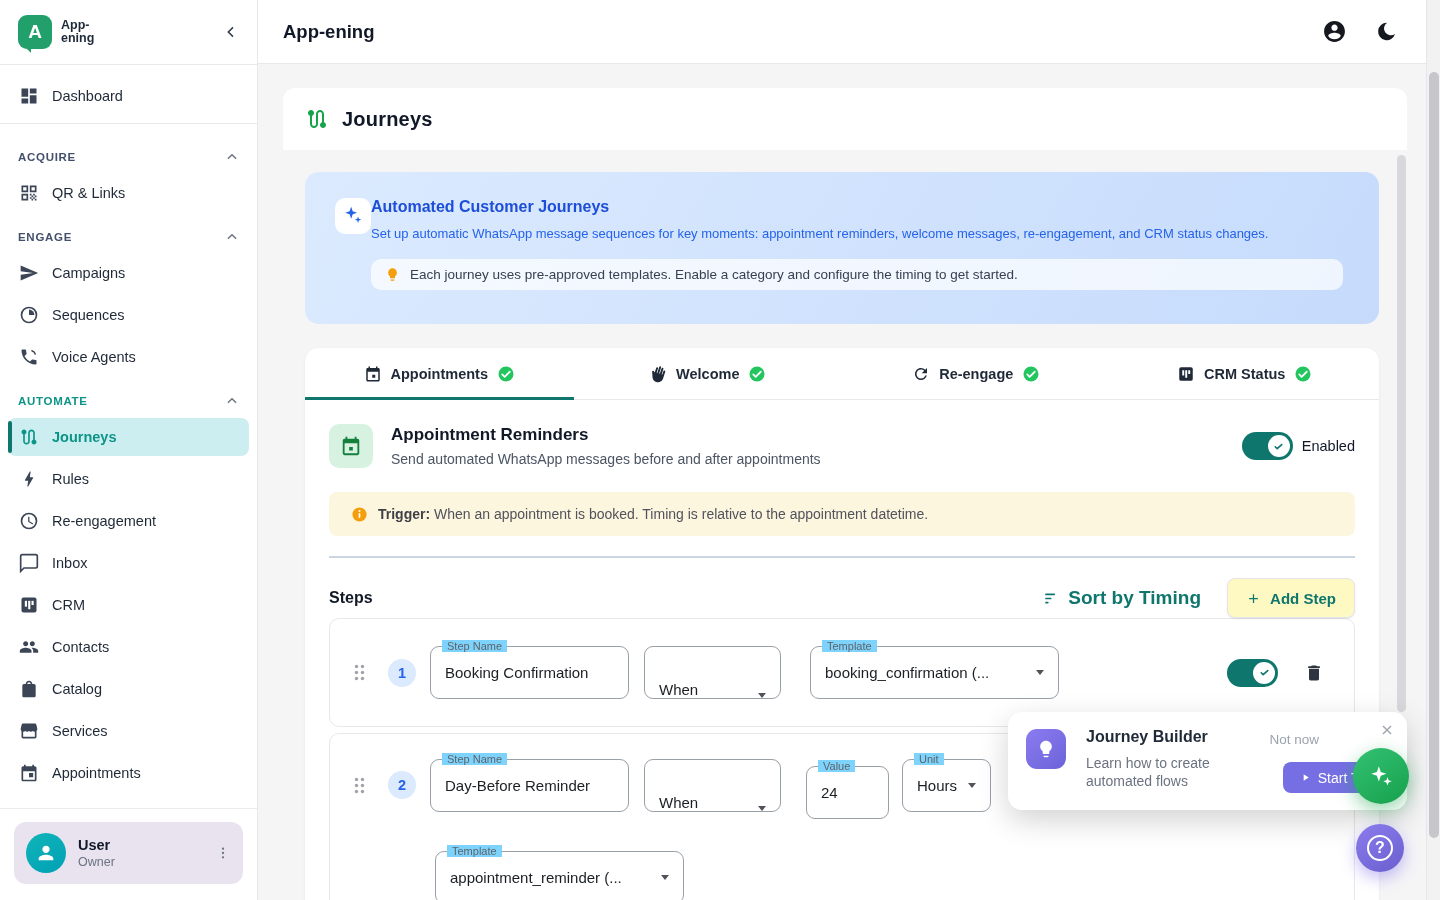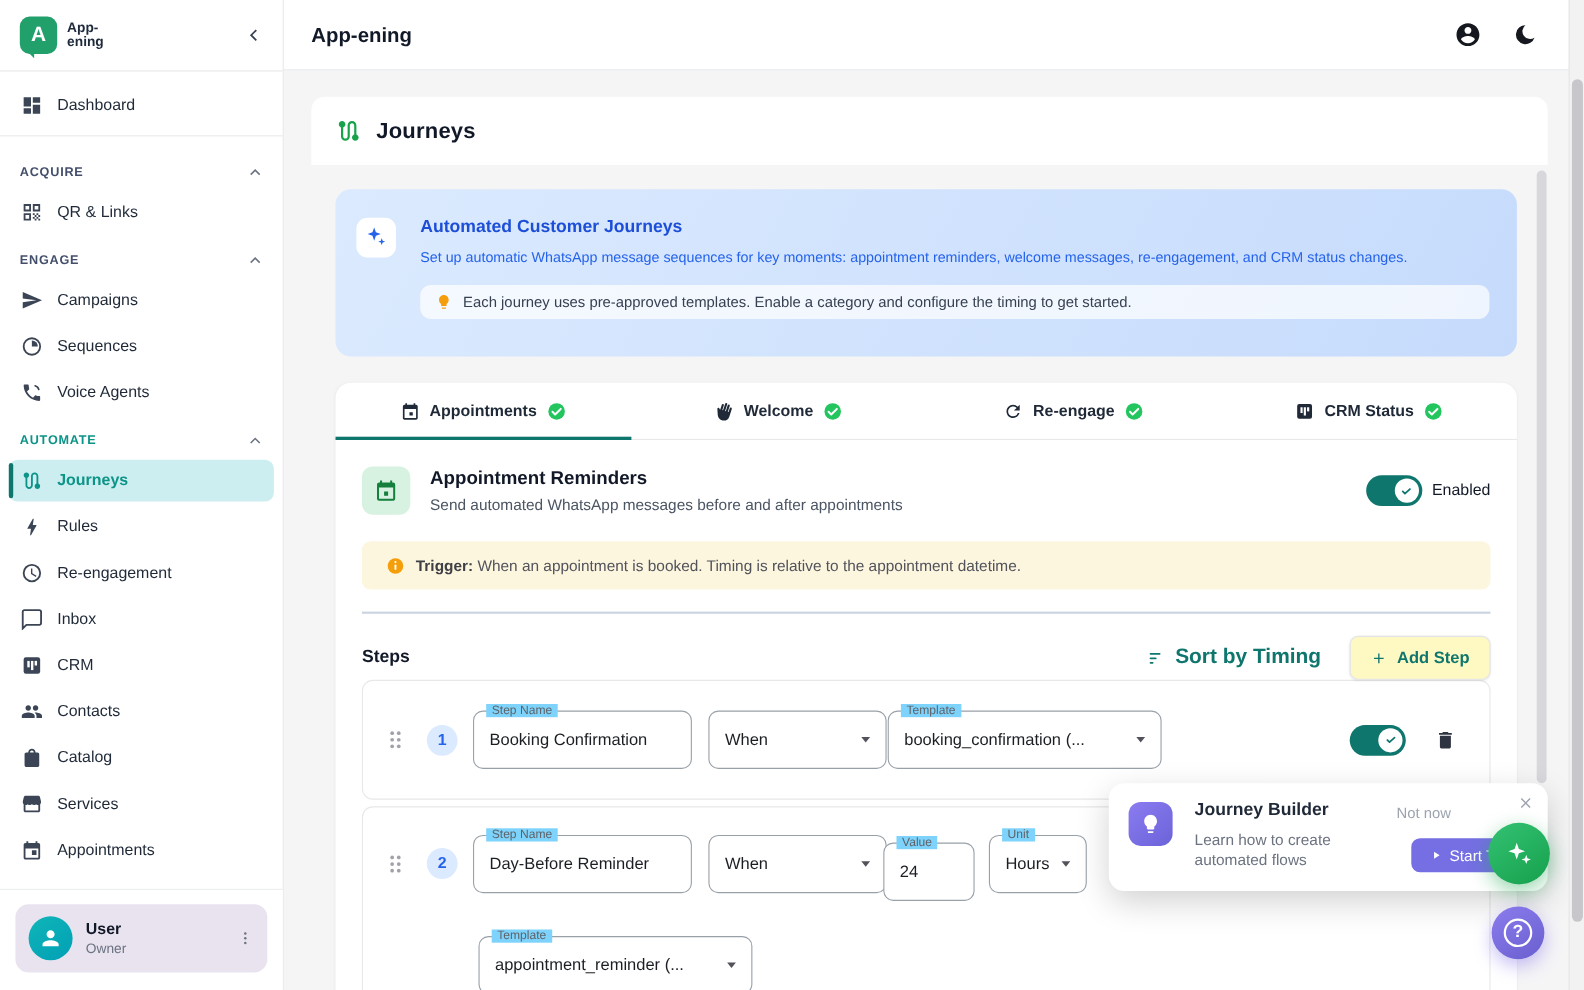--- a/index.html
+++ b/index.html
@@ -37,21 +37,21 @@
   .topbar-icons { margin-left:auto; display:flex; gap:28px; align-items:center; }
   .topbar-icons svg { cursor:pointer; }
 
   
   .panel { position:absolute; left:283px; top:88px; width:1124px; bottom:0; }
   .title-band { height:62px; background:#fff; border-radius:12px 12px 0 0; display:flex; align-items:center; gap:13px; padding:0 22px; }
   .title-band h1 { font-size:20px; font-weight:600; color:#111827; letter-spacing:.2px; }
   .scrollregion { position:absolute; top:62px; left:0; right:0; bottom:0; overflow:hidden; }
 
   
-  .banner { margin:22px 0 0 22px; width:1074px; height:152px; border-radius:14px; background:linear-gradient(120deg,#dbeafe,#c6dbfc); display:flex; gap:22px; padding:26px 19px; }
+  .banner { margin:22px 0 0 22px; width:1074px; height:152px; border-radius:14px; background:linear-gradient(120deg,#dbeafe,#c6dbfc); display:flex; padding:26px 30px; }
   .spark-tile { width:36px; height:36px; background:#fff; border-radius:10px; display:flex; align-items:center; justify-content:center; flex:0 0 auto; }
   .banner-title { font-size:16px; font-weight:700; color:#1d4ed8; margin-bottom:8px; }
   .banner-desc { font-size:13px; color:#2563eb; line-height:1.5; max-width:968px; }
   .banner-note { margin-top:15px; width:972px; background:rgba(255,255,255,.72); border-radius:10px; display:flex; align-items:center; gap:10px; padding:8px 14px; font-size:13.5px; color:#374151; }
 
   
   .tabs-card { margin:24px 0 0 22px; width:1074px; height:620px; background:#fff; border-radius:14px; box-shadow:0 1px 3px rgba(0,0,0,.06); }
   .tabstrip { display:flex; height:52px; border-bottom:1px solid #e7e8ea; }
   .tab { flex:1; display:flex; align-items:center; justify-content:center; gap:9px; font-size:14.5px; font-weight:600; color:#1f2937; cursor:pointer; position:relative; }
   .tab.active:after { content:""; position:absolute; left:0; right:0; bottom:-1px; height:3px; background:#0f766e; }
@@ -81,21 +81,21 @@
   .steprow { display:flex; align-items:center; padding:27px 24px; }
   .stepcard.two .steprow { padding:17px 24px 0 24px; }
   .line2 { padding:32px 24px 24px 105px; }
   .handle { cursor:grab; margin-right:23px; }
   .numcircle { width:28px; height:28px; border-radius:50%; background:#dbeafe; color:#2563eb; font-size:14.5px; font-weight:600; display:flex; align-items:center; justify-content:center; margin-right:14px; flex:0 0 auto; }
   .fld { position:relative; height:53px; border:1px solid #98a0a8; border-radius:9px; background:#fff; display:flex; align-items:center; padding:0 14px; font-size:15px; color:#1b1f24; }
   .fld .lbl { position:absolute; top:-7px; left:11px; font-size:11px; color:#5f6368; background:#7dd3fc; padding:0 5px; white-space:nowrap; }
   .fld input { border:none; outline:none; width:100%; font:inherit; color:inherit; background:transparent; }
   .caret { width:0; height:0; border-left:4.5px solid transparent; border-right:4.5px solid transparent; border-top:5.5px solid #52525b; margin-left:auto; }
   .f-name { width:199px; margin-right:15px; }
-  .f-when { width:162px; margin-right:1px; cursor:pointer; }
+  .f-when { width:137px; margin-right:29px; cursor:pointer;align-items:flex-end; }
   .f-when .caret { margin-left:auto; }
   .f-tmpl { width:249px; cursor:pointer; }
   .f-val { width:83px; margin-left:-4px; margin-right:13px;margin-top:15px; }
   .f-unit { width:89px; cursor:pointer; }
   .row-right { margin-left:auto; display:flex; align-items:center; gap:26px; padding-right:6px; }
   .trash { cursor:pointer; }
 
   
   .popup { position:absolute; left:1008px; top:712px; width:399px; height:98px; background:#fff; border-radius:14px; box-shadow:0 10px 30px rgba(0,0,0,.18); z-index:50; }
   .popup-tile { position:absolute; left:18px; top:17px; width:40px; height:40px; border-radius:11px; background:linear-gradient(140deg,#8b7bf0,#6c63d9); display:flex; align-items:center; justify-content:center; }

